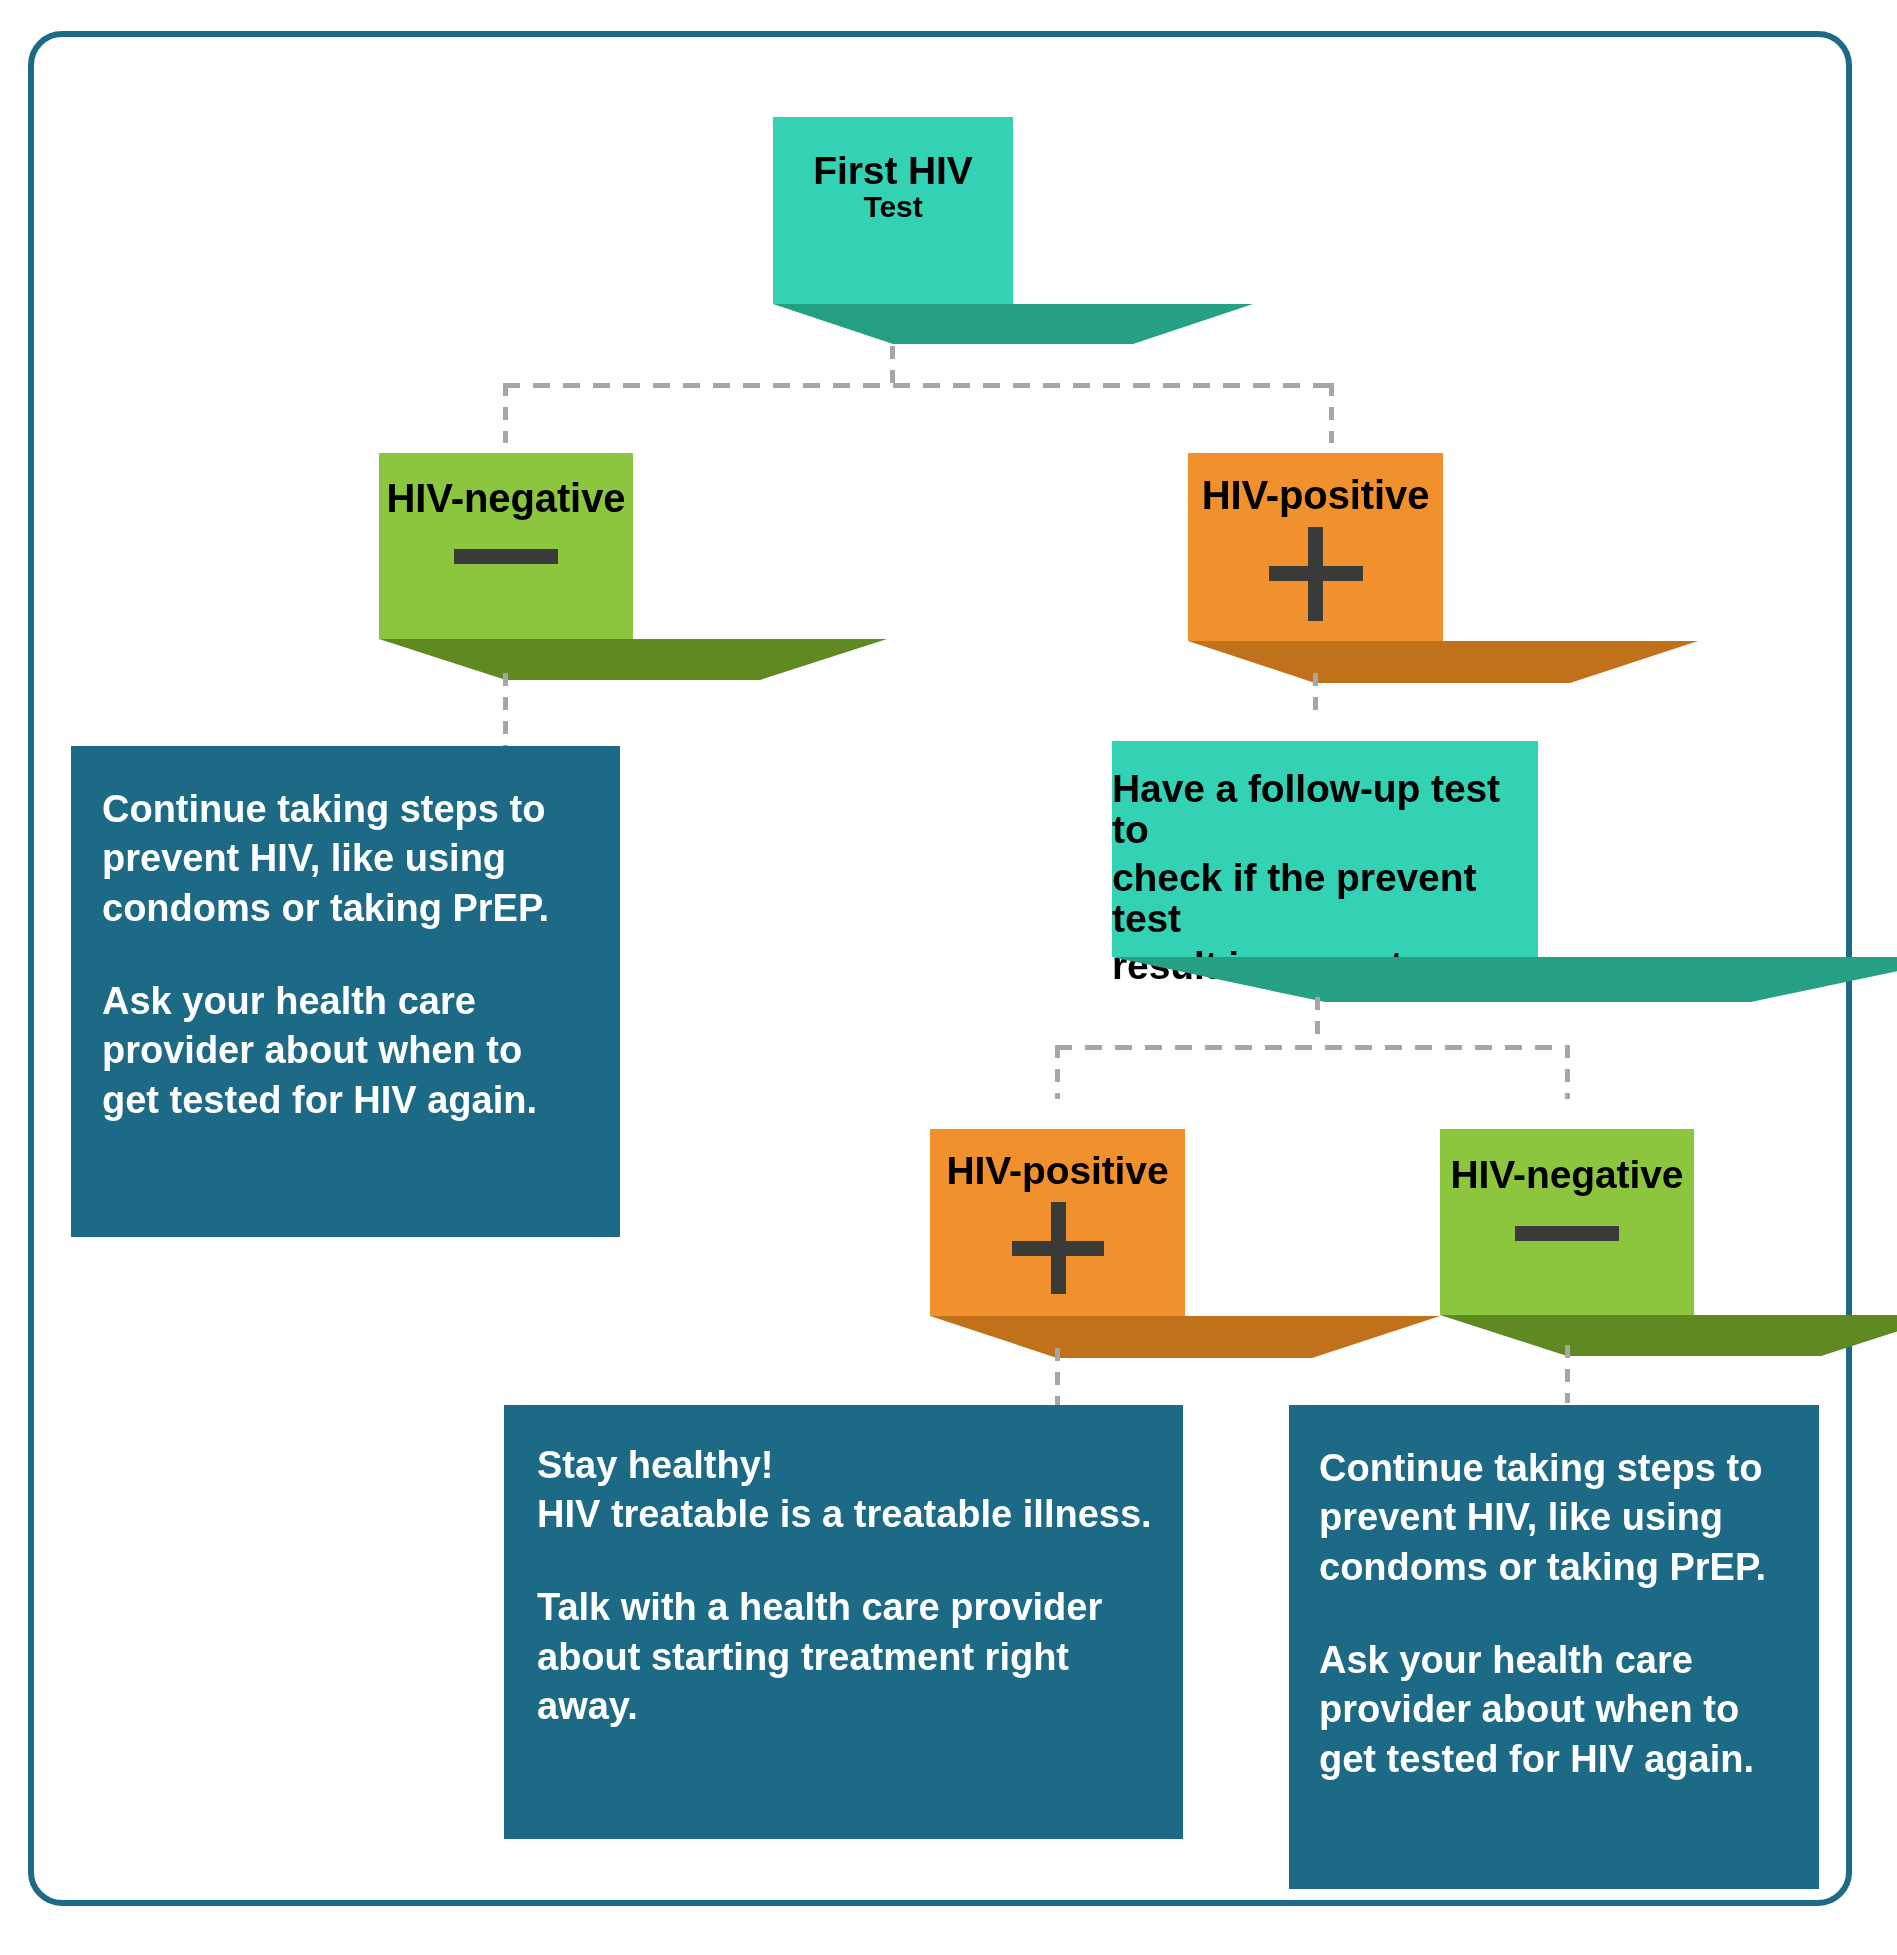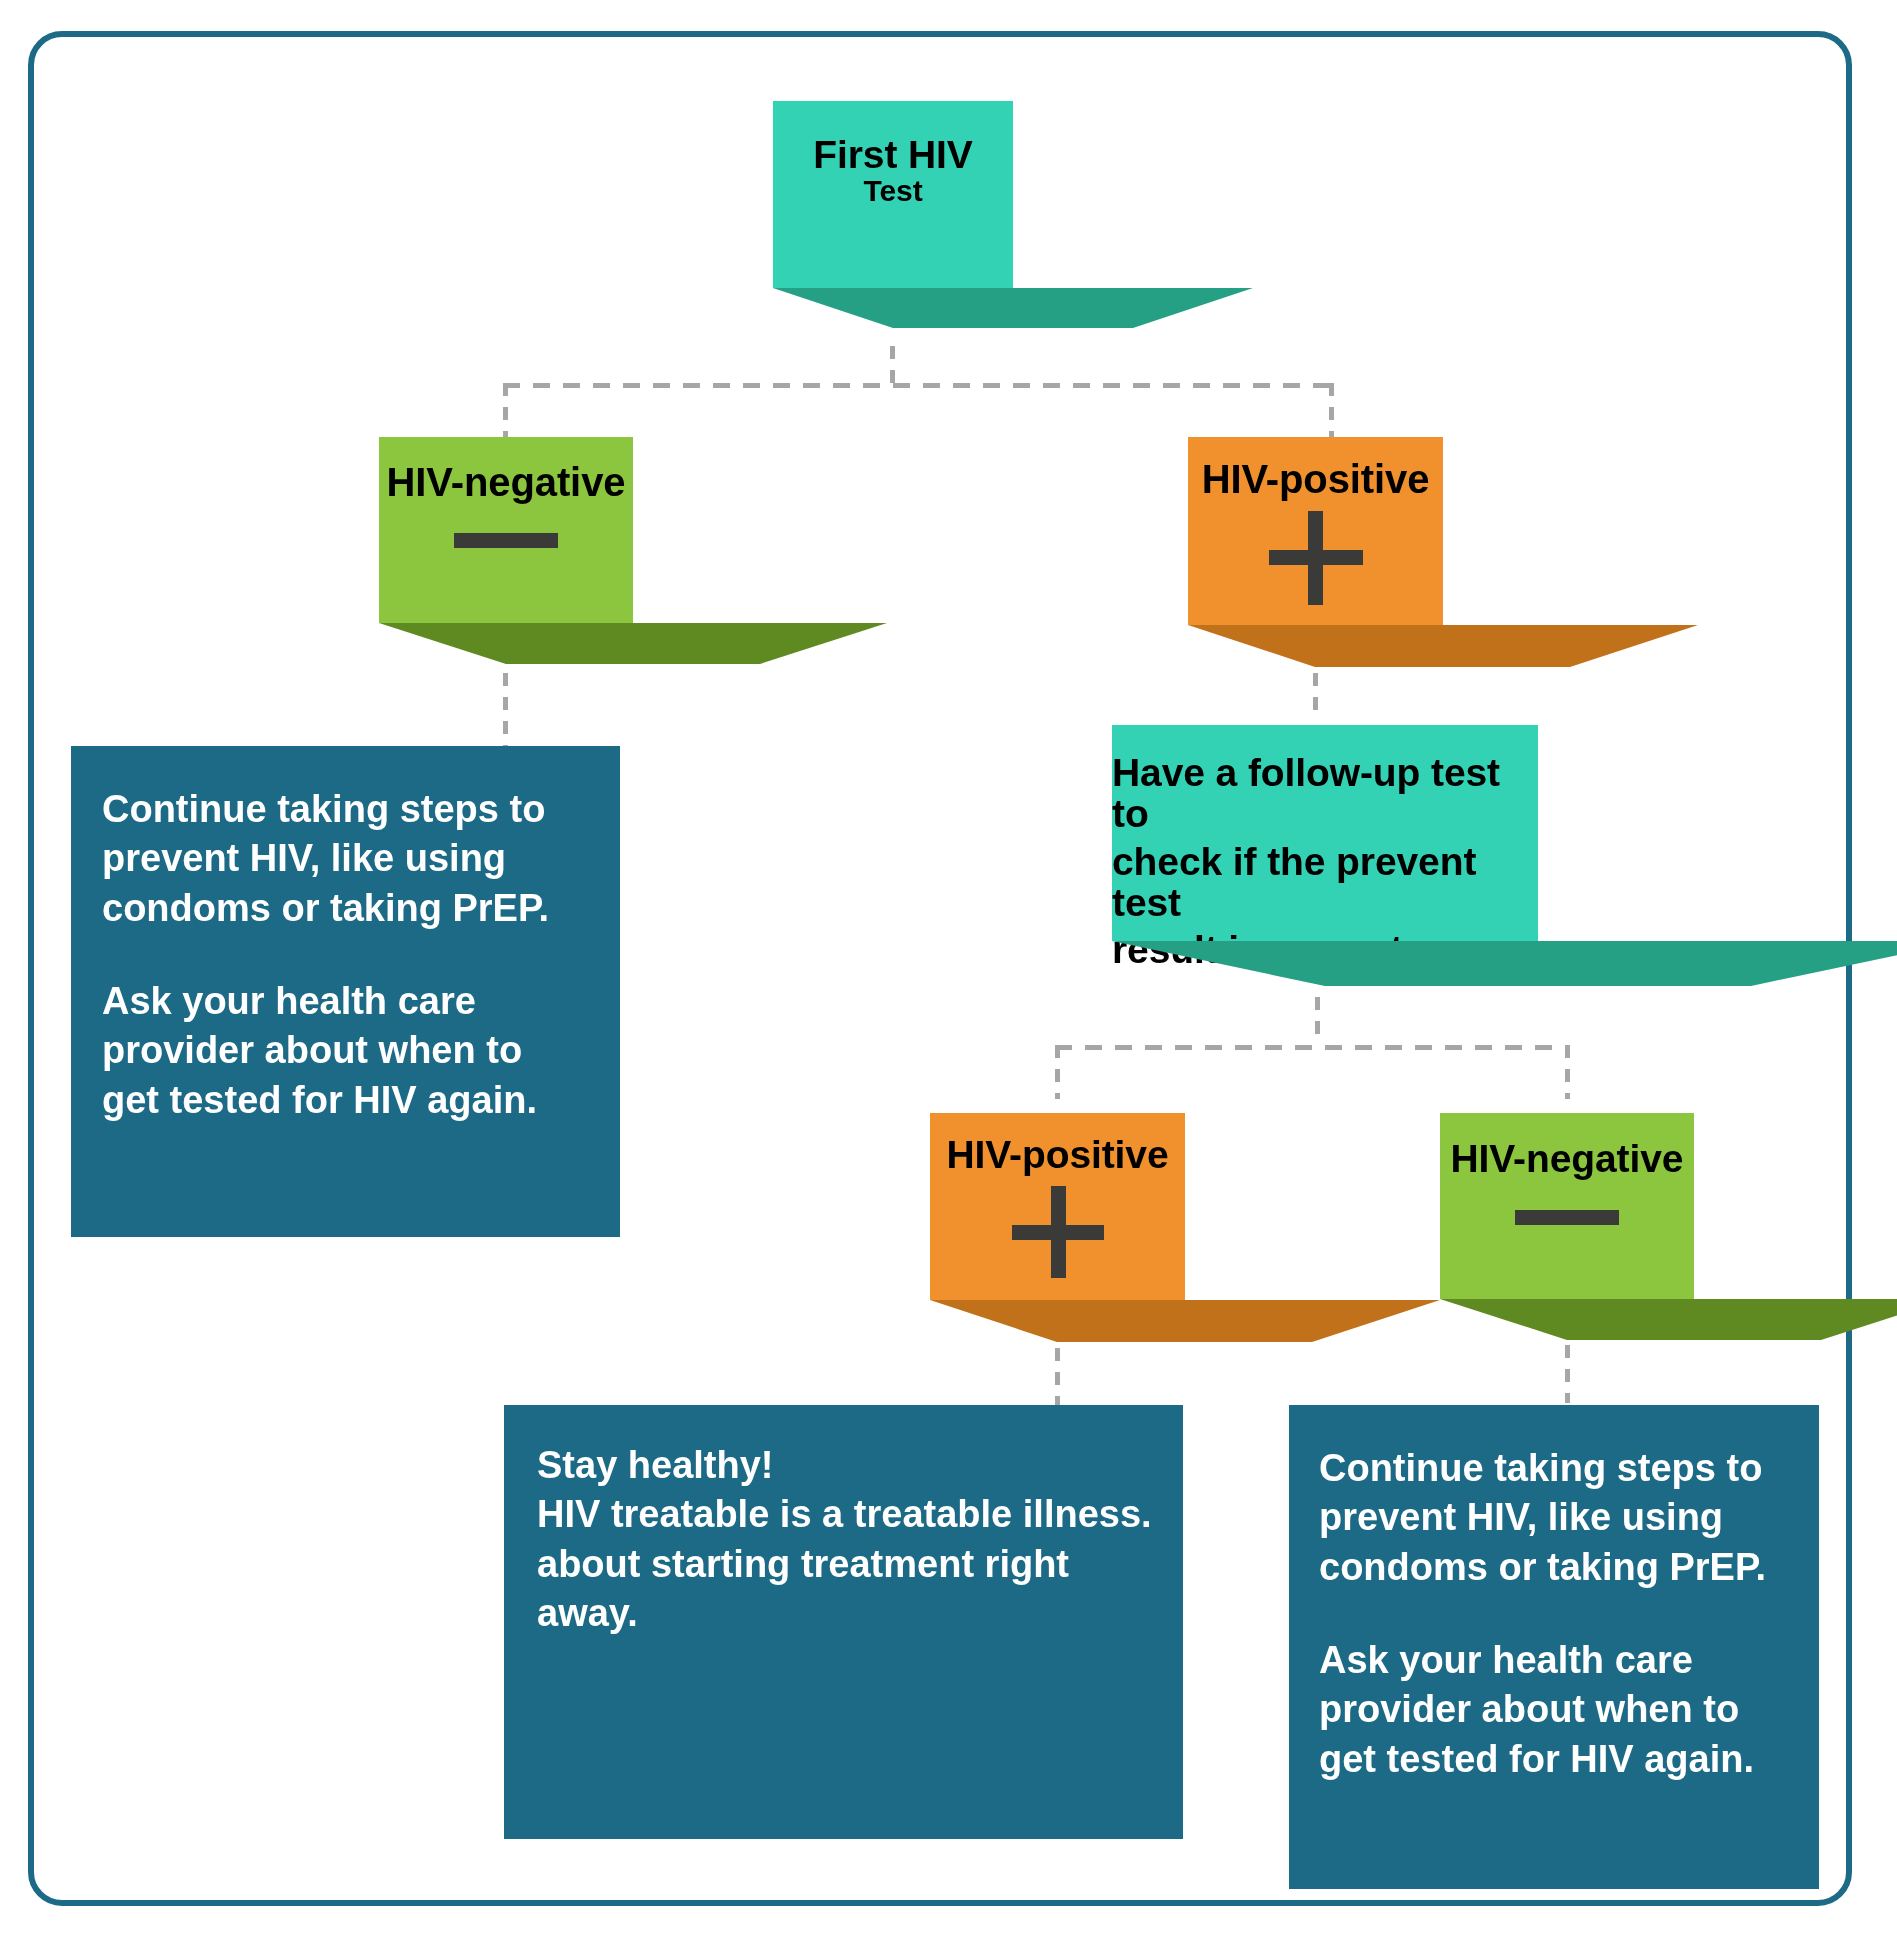--- a/index.html
+++ b/index.html
@@ -26,20 +26,21 @@
     height: 1875px;
     border: 6.7px solid #1D6A87;
     border-radius: 34px;
     box-sizing: border-box;
     background: transparent;
   }
 
   
   .ribbon {
     position: absolute;
+    margin-top: 16px;
   }
   .ribbon .body {
     position: absolute;
     left: 0;
     top: 0;
     width: 100%;
     box-sizing: border-box;
     display: flex;
     flex-direction: column;
     align-items: center;
@@ -197,20 +198,21 @@
     <p>prevent HIV, like using</p>
     <p>condoms or taking PrEP.</p>
     <p class="gap">Ask your health care</p>
     <p>provider about when to</p>
     <p>get tested for HIV again.</p>
   </div>
 
   <div class="panel" style="left:504px; top:1405px; width:679px; height:434px; padding:36px 20px 0 33px; font-size:38px;">
     <p>Stay healthy!</p>
     <p>HIV treatable is a treatable illness.</p>
+    <p class="gap">Talk with a health care provider</p>
     <p>about starting treatment right away.</p>
   </div>
 
   <div class="panel" style="left:1289px; top:1405px; width:530px; height:484px; padding:39px 27px 0 30px; font-size:38px;">
     <p>Continue taking steps to</p>
     <p>prevent HIV, like using</p>
     <p>condoms or taking PrEP.</p>
     <p class="gap">Ask your health care</p>
     <p>provider about when to</p>
     <p>get tested for HIV again.</p>

